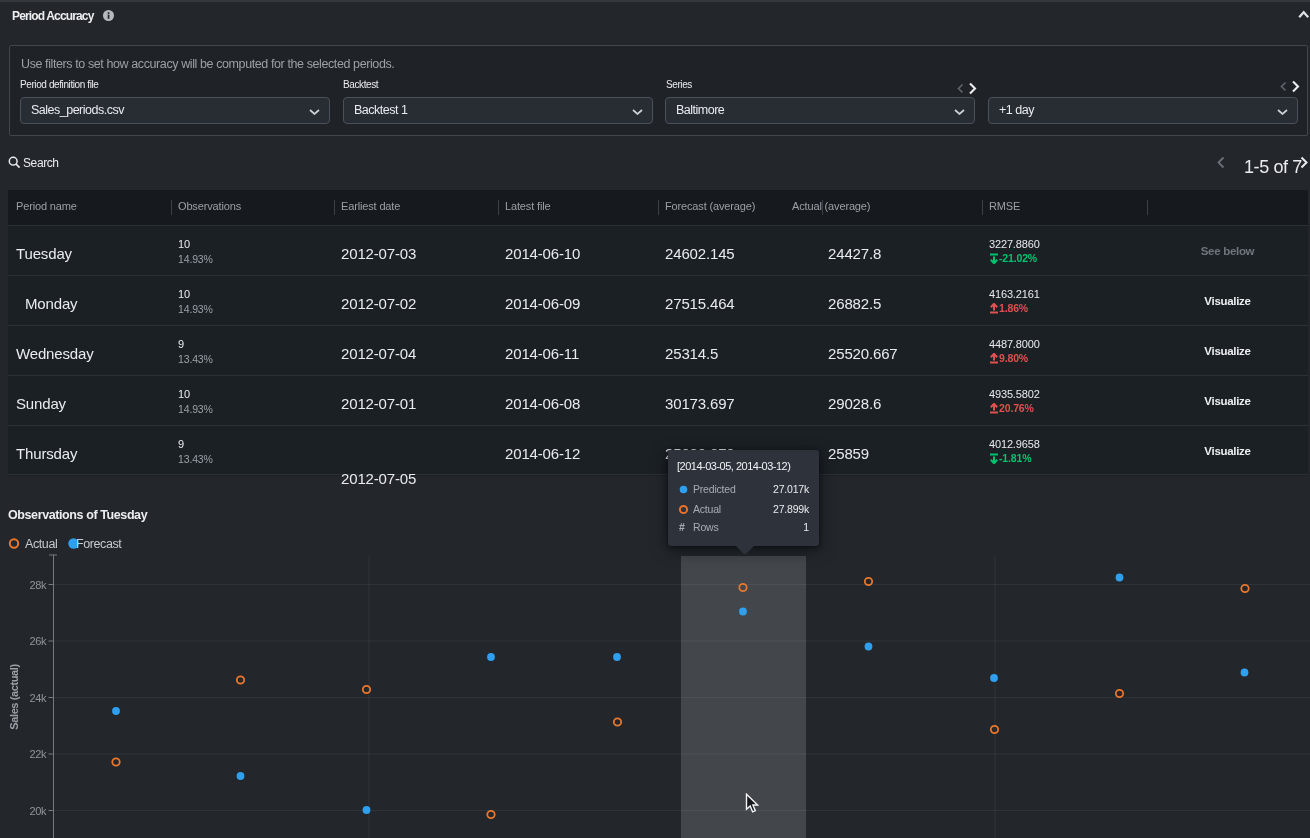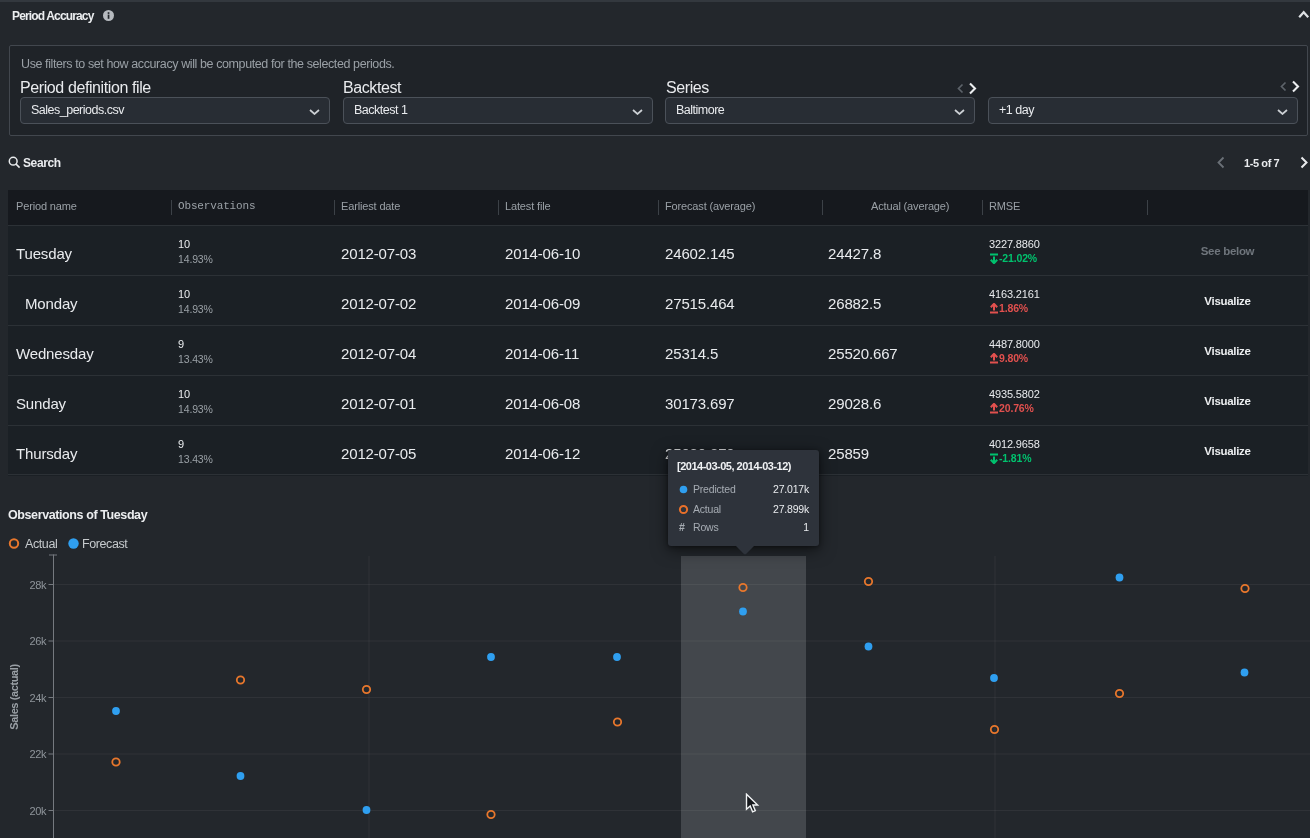--- a/index.html
+++ b/index.html
@@ -6,29 +6,29 @@
 html,body { width:1310px; height:838px; overflow:hidden; }
 body {
   background:#23272c;
   font-family:"Liberation Sans", sans-serif;
   letter-spacing:-0.4px;
   color:#e9ebee;
   position:relative;
 }
 .abs { position:absolute; }
 .g13 { font-size:12.5px; color:#9aa0a6; }
-.bold { font-weight:bold; }
+.bold { font-weight:normal; }
 
 
 #topbar { left:0; top:0; width:1310px; height:32px; background:#23272c; border-top:2px solid #33383e; }
 #title { left:12px; top:9px; font-size:12px; font-weight:bold; color:#eceef0; letter-spacing:-0.85px; }
 
 
 #panel { left:9px; top:45px; width:1299px; height:91px; background:#1f2328; border:1px solid #42474e; border-radius:2px; }
-.label13 { font-size:16px; color:#e9ebee; }
+.label13 { font-size:10px; color:#e9ebee; }
 .sel {
   position:absolute; height:27px; width:310px; top:97px;
   background:#282d34; border:1px solid #4b5159; border-radius:4px;
   font-size:12.5px; letter-spacing:-0.5px; color:#e9ebee; line-height:25px; padding-left:10px;
 }
 .selchev { position:absolute; top:11px; right:9px; }
 
 
 #table { left:8px; top:190px; width:1300px; background:#1b2025; }
 #thead { position:absolute; left:0; top:0; width:1300px; height:35px; background:#16191e; }
@@ -109,33 +109,33 @@
 </svg>
 
 <svg class="abs" style="left:8px; top:156px;" width="13" height="13" viewBox="0 0 13 13">
   <circle cx="5.2" cy="5.2" r="3.9" fill="none" stroke="#e9ebed" stroke-width="1.5"></circle>
   <line x1="8.1" y1="8.1" x2="11.6" y2="11.6" stroke="#e9ebed" stroke-width="1.5"></line>
 </svg>
 <div class="abs bold" style="left:23px; top:156px; font-size:12px; letter-spacing:-0.4px;">Search</div>
 <svg class="abs" style="left:1215px; top:156px;" width="12" height="13" viewBox="0 0 12 13">
   <polyline points="8.5,1.5 3.5,6.5 8.5,11.5" fill="none" stroke="#6a7077" stroke-width="1.8"></polyline>
 </svg>
-<div class="abs bold" style="left:1244px; top:157px; font-size:11px;">1-5 of 7</div>
+<div class="abs bold" style="left:1244px; top:157px; font-size:18px;">1-5 of 7</div>
 <svg class="abs" style="left:1298px; top:156px;" width="12" height="13" viewBox="0 0 12 13">
   <polyline points="3.5,1.5 8.5,6.5 3.5,11.5" fill="none" stroke="#e9ebed" stroke-width="2"></polyline>
 </svg>
 
 <div class="abs" id="table" style="height:286px;">
   <div id="thead">
     <span class="th" style="left:8px;">Period name</span>
-    <span class="th" style="left:170px;font-family:Liberation Mono, monospace;">Observations</span>
+    <span class="th" style="left:170px;">Observations</span>
     <span class="th" style="left:333px;">Earliest date</span>
     <span class="th" style="left:497px;">Latest file</span>
     <span class="th" style="left:657px;">Forecast (average)</span>
-    <span class="th" style="left:863px;">Actual (average)</span>
+    <span class="th" style="left:784px;">Actual (average)</span>
     <span class="th" style="left:981px;">RMSE</span>
     <span class="vsep" style="left:163px;"></span>
     <span class="vsep" style="left:326px;"></span>
     <span class="vsep" style="left:490px;"></span>
     <span class="vsep" style="left:650px;"></span>
     <span class="vsep" style="left:814px;"></span>
     <span class="vsep" style="left:974px;"></span>
     <span class="vsep" style="left:1139px;"></span>
   </div>
 
@@ -204,41 +204,41 @@
           <line x1="5" y1="1" x2="5" y2="7.5" stroke="#e1504e" stroke-width="2"></line>
           <polyline points="1.8,4.2 5,0.8 8.2,4.2" fill="none" stroke="#e1504e" stroke-width="2"></polyline>
         </svg>20.76%</span>
     <span class="viz">Visualize</span>
   </div>
 
   <div class="row" style="top:235px; border-bottom:1px solid #2c3136;">
     <span class="cell" style="left:8px;">Thursday</span>
     <span class="cell2a" style="left:170px;">9</span>
     <span class="cell2b" style="left:170px;">13.43%</span>
-    <span class="cell" style="left:333px;">2012-07-05</span>
+    <span class="cell" style="left:333px;margin-top:25px;">2012-07-05</span>
     <span class="cell" style="left:497px;">2014-06-12</span>
     <span class="cell" style="left:657px;">25080.270</span>
     <span class="cell" style="left:820px;">25859</span>
     <span class="cell2a" style="left:981px;">4012.9658</span>
     <span class="pct green" style="left:981px;"><svg width="10" height="11" viewBox="0 0 10 11" style="vertical-align:-2px;">
           <line x1="1" y1="1.5" x2="9" y2="1.5" stroke="#00c26e" stroke-width="2"></line>
           <line x1="5" y1="3.5" x2="5" y2="10" stroke="#00c26e" stroke-width="2"></line>
           <polyline points="1.8,6.8 5,10.2 8.2,6.8" fill="none" stroke="#00c26e" stroke-width="2"></polyline>
         </svg>-1.81%</span>
     <span class="viz">Visualize</span>
   </div>
 </div>
 
 <div class="abs" id="secTitle">Observations of Tuesday</div>
 <svg class="abs" style="left:8px; top:537px;" width="130" height="13" viewBox="0 0 130 13">
   <circle cx="6" cy="6.5" r="4.2" fill="none" stroke="#e8772c" stroke-width="2"></circle>
   <circle cx="65.5" cy="6.5" r="5.2" fill="#2f9ff0"></circle>
 </svg>
 <div class="abs" style="left:25px; top:537px; font-size:12.5px; color:#c6cacd;">Actual</div>
-<div class="abs" style="left:82px; top:537px; font-size:12.5px; color:#c6cacd;text-align:center;">Forecast</div>
+<div class="abs" style="left:76px; top:537px; font-size:12.5px; color:#c6cacd;text-align:center;">Forecast</div>
 
 <svg class="abs" style="left:0; top:548px;" width="1310" height="290" viewBox="0 548 1310 290" id="chart">
   <rect x="681" y="556" width="125" height="282" fill="#43474c"></rect>
 
   <g stroke="#ffffff" stroke-opacity="0.055" stroke-width="1">
     <line x1="54" y1="584.5" x2="1310" y2="584.5"></line>
     <line x1="54" y1="641" x2="1310" y2="641"></line>
     <line x1="54" y1="697.5" x2="1310" y2="697.5"></line>
     <line x1="54" y1="754" x2="1310" y2="754"></line>
     <line x1="54" y1="810.5" x2="1310" y2="810.5"></line>

